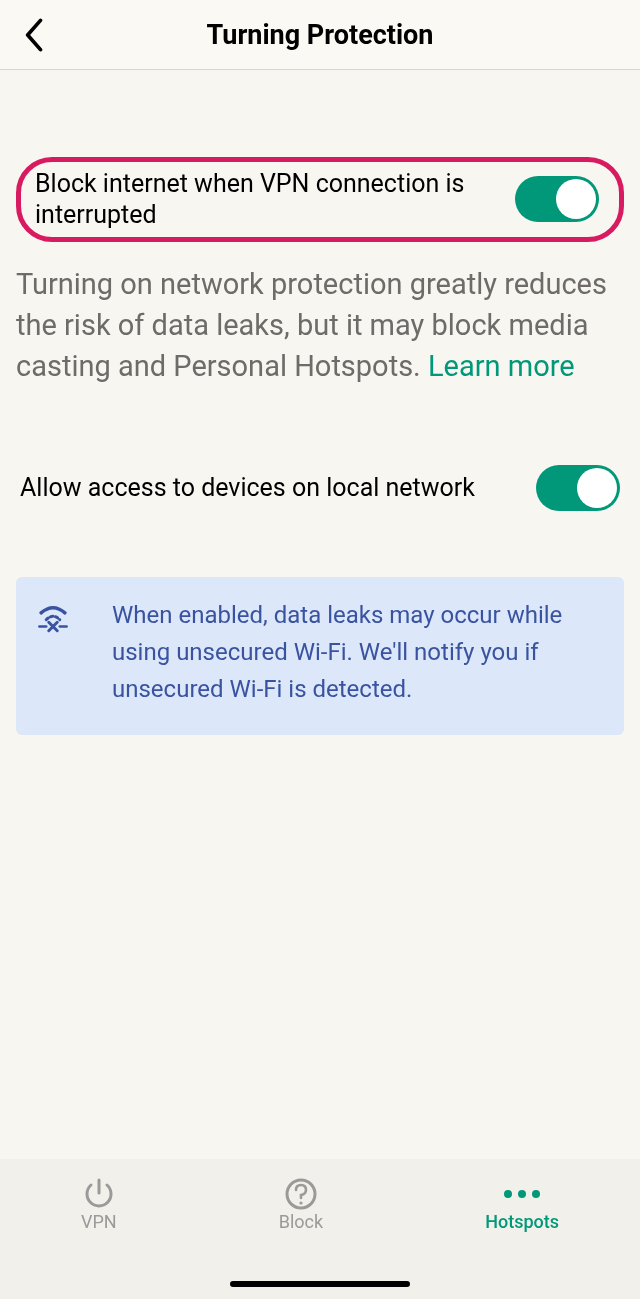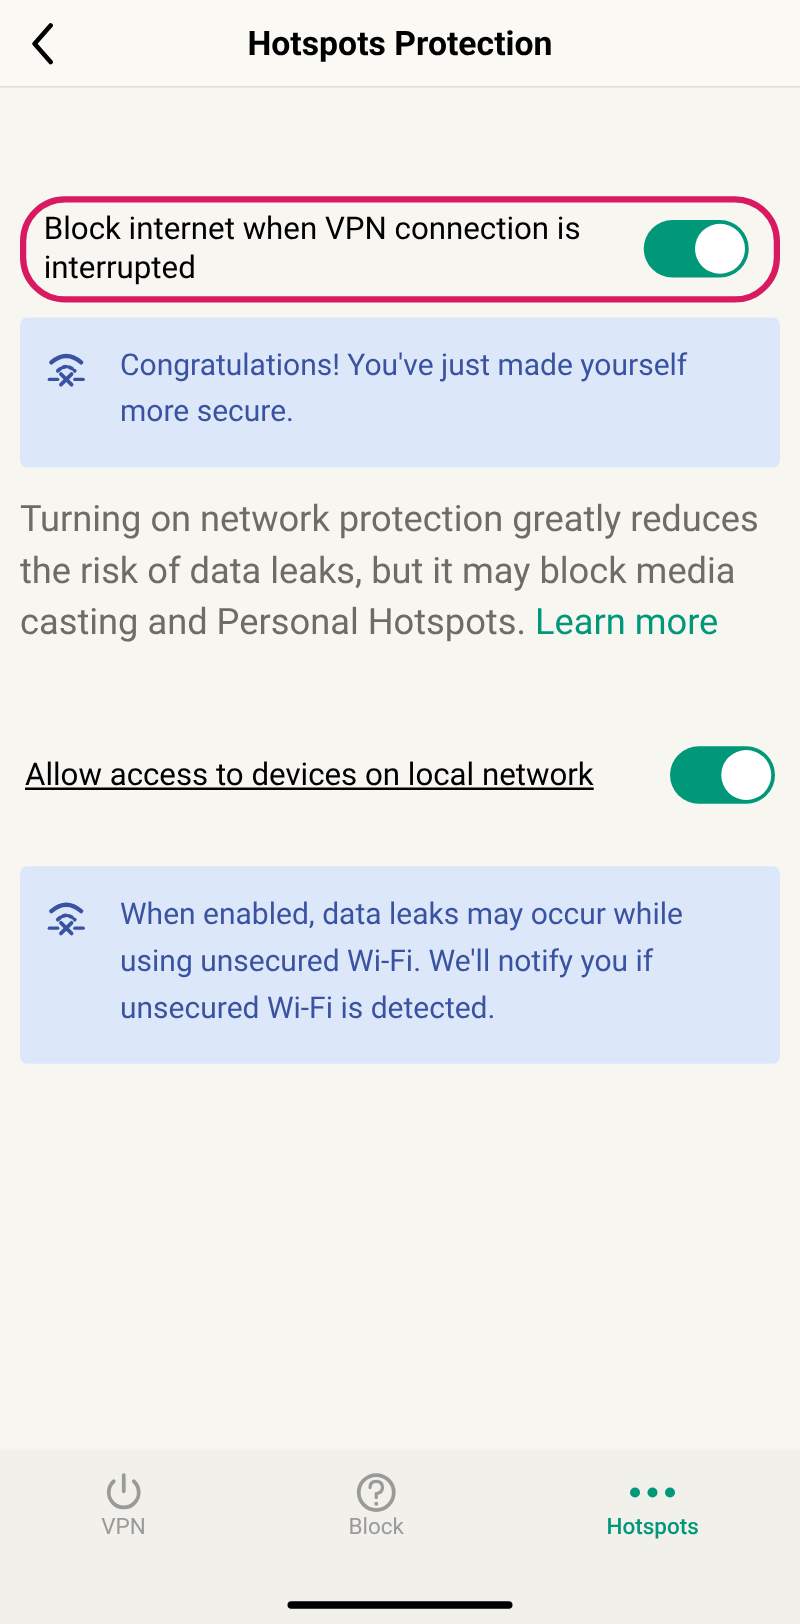--- a/index.html
+++ b/index.html
@@ -18,79 +18,66 @@
   .toggle{width:84px;height:46px;border-radius:23px;background:#009879;position:relative;flex-shrink:0;cursor:pointer;}
   .toggle-knob{position:absolute;width:40px;height:40px;border-radius:50%;background:#fff;top:3px;right:3px;}
   
   .banner{margin-top:12px;background:#dce7f9;border-radius:6px;padding:20px 24px 26px 20px;display:flex;align-items:flex-start;}
   .banner-icon{width:34px;height:34px;flex-shrink:0;margin-right:26px;margin-top:4px;}
   .banner-text{font-size:24px;line-height:1.55;color:#3a53a1;}
   
   .desc{margin-top:22px;font-size:29px;line-height:1.42;color:#6e6b68;}
   .desc a{color:#009879;text-decoration:none;}
   
-  .setting-row{margin-top:78px;padding:0 4px;display:flex;align-items:center;justify-content:space-between;text-decoration:underline;}
+  .setting-row{margin-top:78px;padding:0 4px;display:flex;align-items:center;justify-content:space-between;}
   
   .tabbar{position:absolute;bottom:0;left:0;width:640px;height:140px;background:#f2f0ea;display:flex;align-items:flex-start;justify-content:space-around;padding-top:18px;}
   .tab{display:flex;flex-direction:column;align-items:center;gap:0;cursor:pointer;}
   .tab-icon{width:34px;height:34px;display:flex;align-items:center;justify-content:center;}
   .tab-label{font-size:18px;color:#9a9a9a;}
   .tab.active .tab-label{color:#009879;font-weight:500;}
   .dots{display:flex;gap:6px;}
   .dot{width:8px;height:8px;border-radius:50%;background:#009879;}
   
   .home-indicator{position:absolute;bottom:12px;left:50%;transform:translateX(-50%);width:180px;height:6px;border-radius:3px;background:#000;}
 </style>
 </head>
 <body>
 
 <div class="header">
   <div class="back-btn">
     <svg viewBox="0 0 24 36">
         <polyline points="18,2 4,18 18,34"></polyline>
       </svg>
   </div>
-  <div class="header-title">Hotspots Protection</div>
+  <div class="header-title">Turning Protection</div>
 </div>
 
 <div class="content">
 
   <div class="highlight-box">
     <div class="setting-label">Block internet when VPN connection is interrupted</div>
     <div class="toggle">
       <div class="toggle-knob"></div>
     </div>
   </div>
 
-  <div class="banner">
-    <div class="banner-icon">
-      <svg viewBox="0 0 40 40">
-        <path d="M6 14 Q20 2 34 14" stroke="#3a53a1" stroke-width="4" fill="none" stroke-linecap="round"></path>
-        <path d="M12 22 Q20 14 28 22" stroke="#3a53a1" stroke-width="3.5" fill="none" stroke-linecap="round" stroke-dasharray="3 3"></path>
-        <line x1="4" y1="30" x2="12" y2="30" stroke="#3a53a1" stroke-width="3" stroke-linecap="round"></line>
-        <line x1="28" y1="30" x2="36" y2="30" stroke="#3a53a1" stroke-width="3" stroke-linecap="round"></line>
-        <line x1="15" y1="25" x2="25" y2="35" stroke="#3a53a1" stroke-width="3.5" stroke-linecap="round"></line>
-        <line x1="25" y1="25" x2="15" y2="35" stroke="#3a53a1" stroke-width="3.5" stroke-linecap="round"></line>
-      </svg>
-    </div>
-    <div class="banner-text">Congratulations! You've just made yourself more secure.</div>
-  </div>
 
   <p class="desc">
     <span>Turning on network protection greatly reduces the risk of data leaks, but it may block media casting and Personal Hotspots. </span><a href="#">Learn more</a>
   </p>
 
   <div class="setting-row">
     <div class="setting-label" style="max-width:470px;">Allow access to devices on local network</div>
     <div class="toggle">
       <div class="toggle-knob"></div>
     </div>
   </div>
 
-  <div class="banner" style="margin-top:50px;">
+  <div class="banner" style="margin-top:66px;gap:16px;">
     <div class="banner-icon">
       <svg viewBox="0 0 40 40">
         <path d="M6 14 Q20 2 34 14" stroke="#3a53a1" stroke-width="4" fill="none" stroke-linecap="round"></path>
         <path d="M12 22 Q20 14 28 22" stroke="#3a53a1" stroke-width="3.5" fill="none" stroke-linecap="round" stroke-dasharray="3 3"></path>
         <line x1="4" y1="30" x2="12" y2="30" stroke="#3a53a1" stroke-width="3" stroke-linecap="round"></line>
         <line x1="28" y1="30" x2="36" y2="30" stroke="#3a53a1" stroke-width="3" stroke-linecap="round"></line>
         <line x1="15" y1="25" x2="25" y2="35" stroke="#3a53a1" stroke-width="3.5" stroke-linecap="round"></line>
         <line x1="25" y1="25" x2="15" y2="35" stroke="#3a53a1" stroke-width="3.5" stroke-linecap="round"></line>
       </svg>
     </div>

